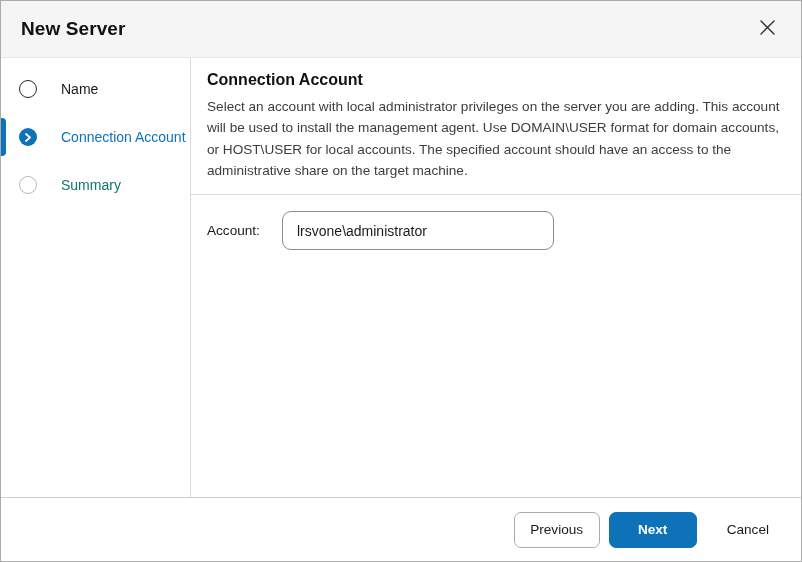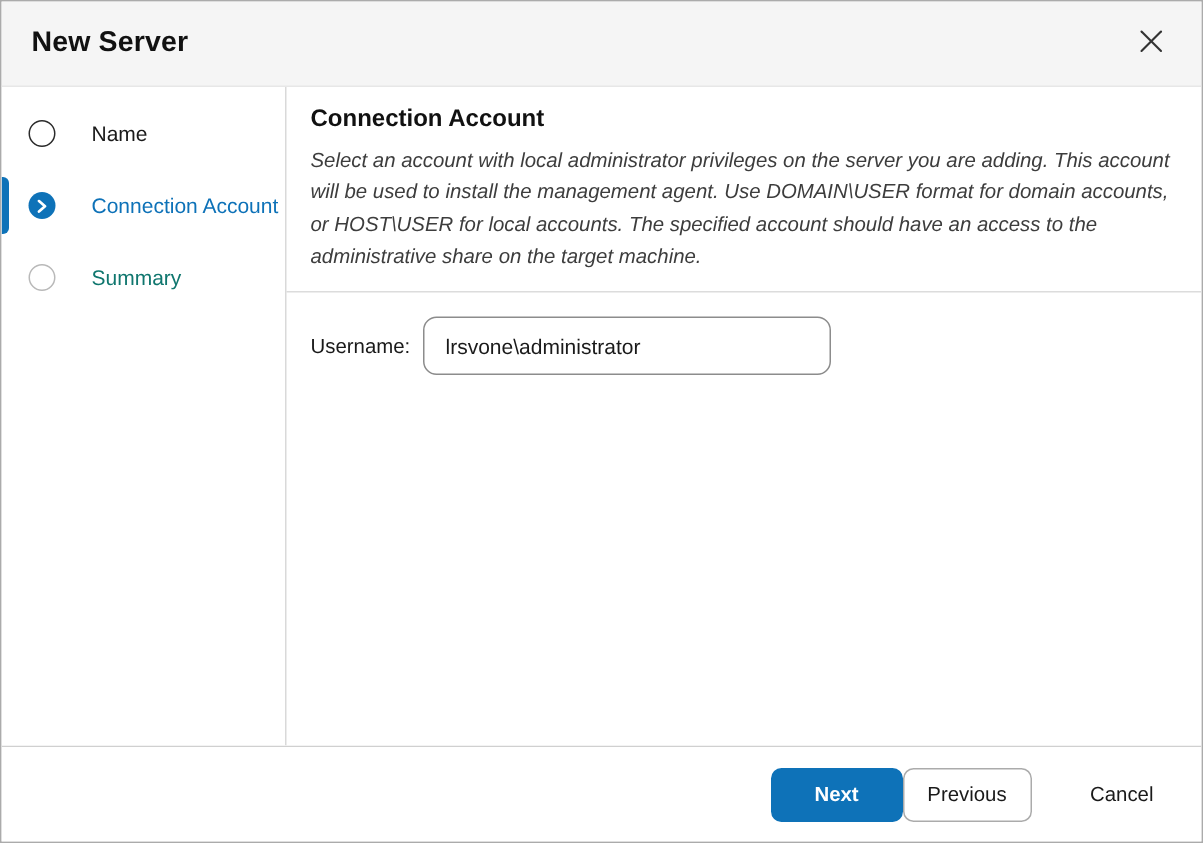--- a/index.html
+++ b/index.html
@@ -106,21 +106,20 @@
     font-size: 16px;
     font-weight: 700;
     color: #111;
     margin-bottom: 7px;
   }
   .content-description {
     font-size: 13.6px;
     line-height: 21.3px;
     color: #3d3d3d;
     max-width: 592px;
-    font-style: italic;
   }
   .form-area { padding: 16px 16px 0 16px; }
   .form-row {
     display: flex;
     align-items: center;
     margin-bottom: 10px;
     height: 39px;
   }
   .form-label {
     width: 75px;
@@ -249,31 +248,31 @@
     <div class="content">
 
       <div class="content-intro">
         <div class="content-heading">Connection Account</div>
         <div class="content-description">Select an account with local administrator privileges on the server you are adding. This account will be used to install the management agent. Use DOMAIN\USER format for domain accounts, or HOST\USER for local accounts. The specified account should have an access to the administrative share on the target machine.</div>
       </div>
 
       <div class="form-area">
 
         <div class="form-row">
-          <label class="form-label">Username:</label>
+          <label class="form-label">Account:</label>
           <span class="input-wrap">
             <input class="text-input" type="text" value="lrsvone\administrator" style="">
           </span>
         </div>
 
 
       </div>
 
     </div>
   </div>
 
   <div class="dialog-footer">
+    <button class="btn btn-secondary">Previous</button>
     <button class="btn btn-primary">Next</button>
-    <button class="btn btn-secondary">Previous</button>
     <button class="btn btn-text">Cancel</button>
   </div>
 
 </div>
 
 </body></html>

